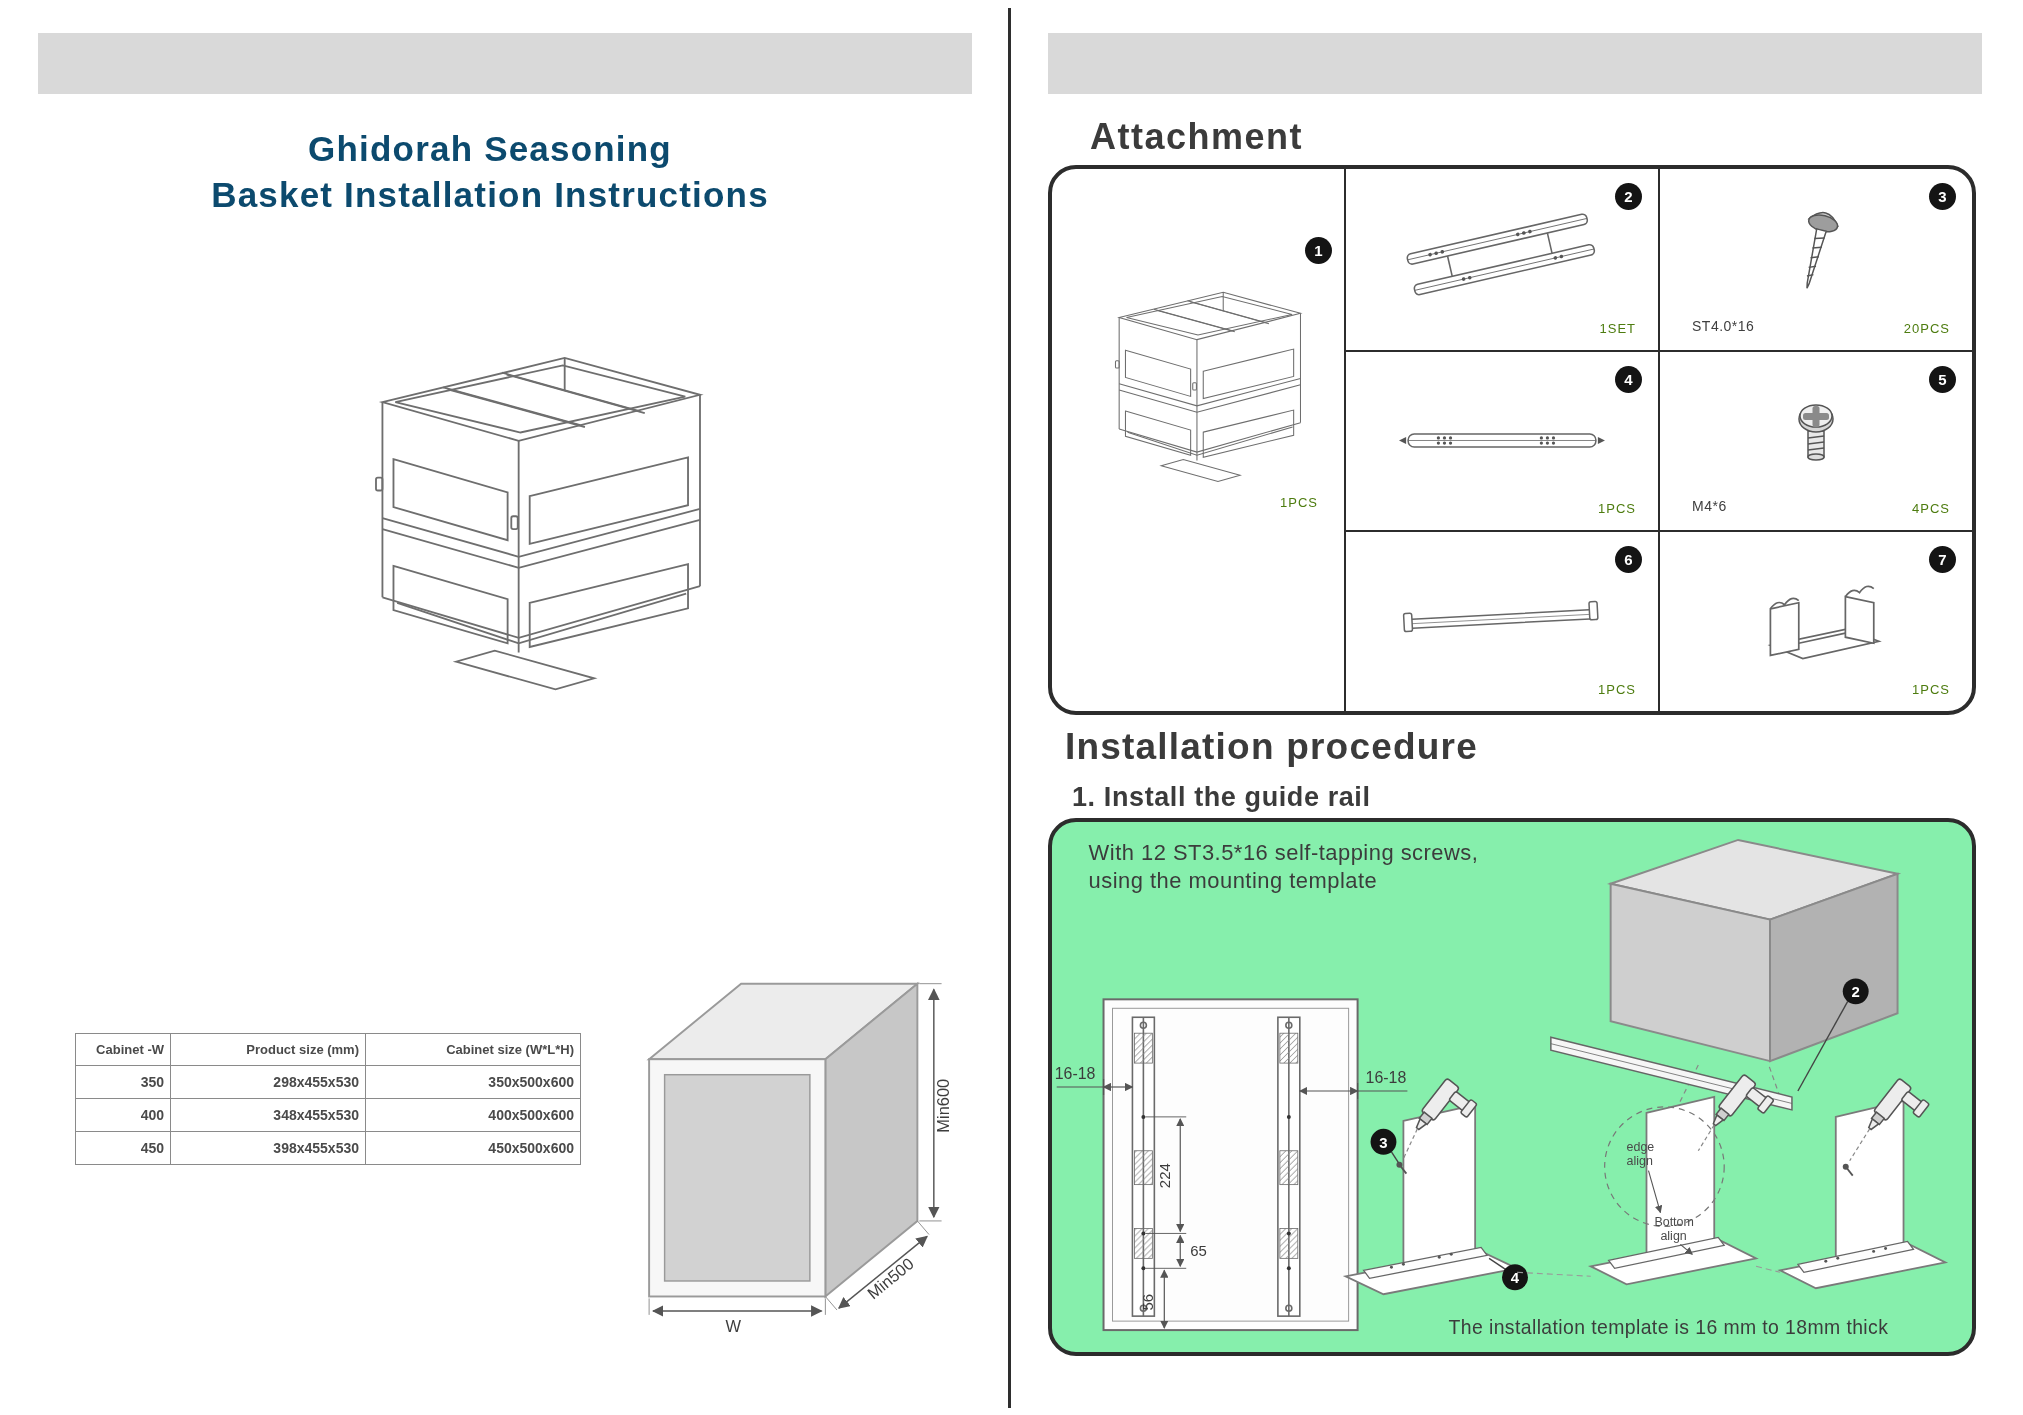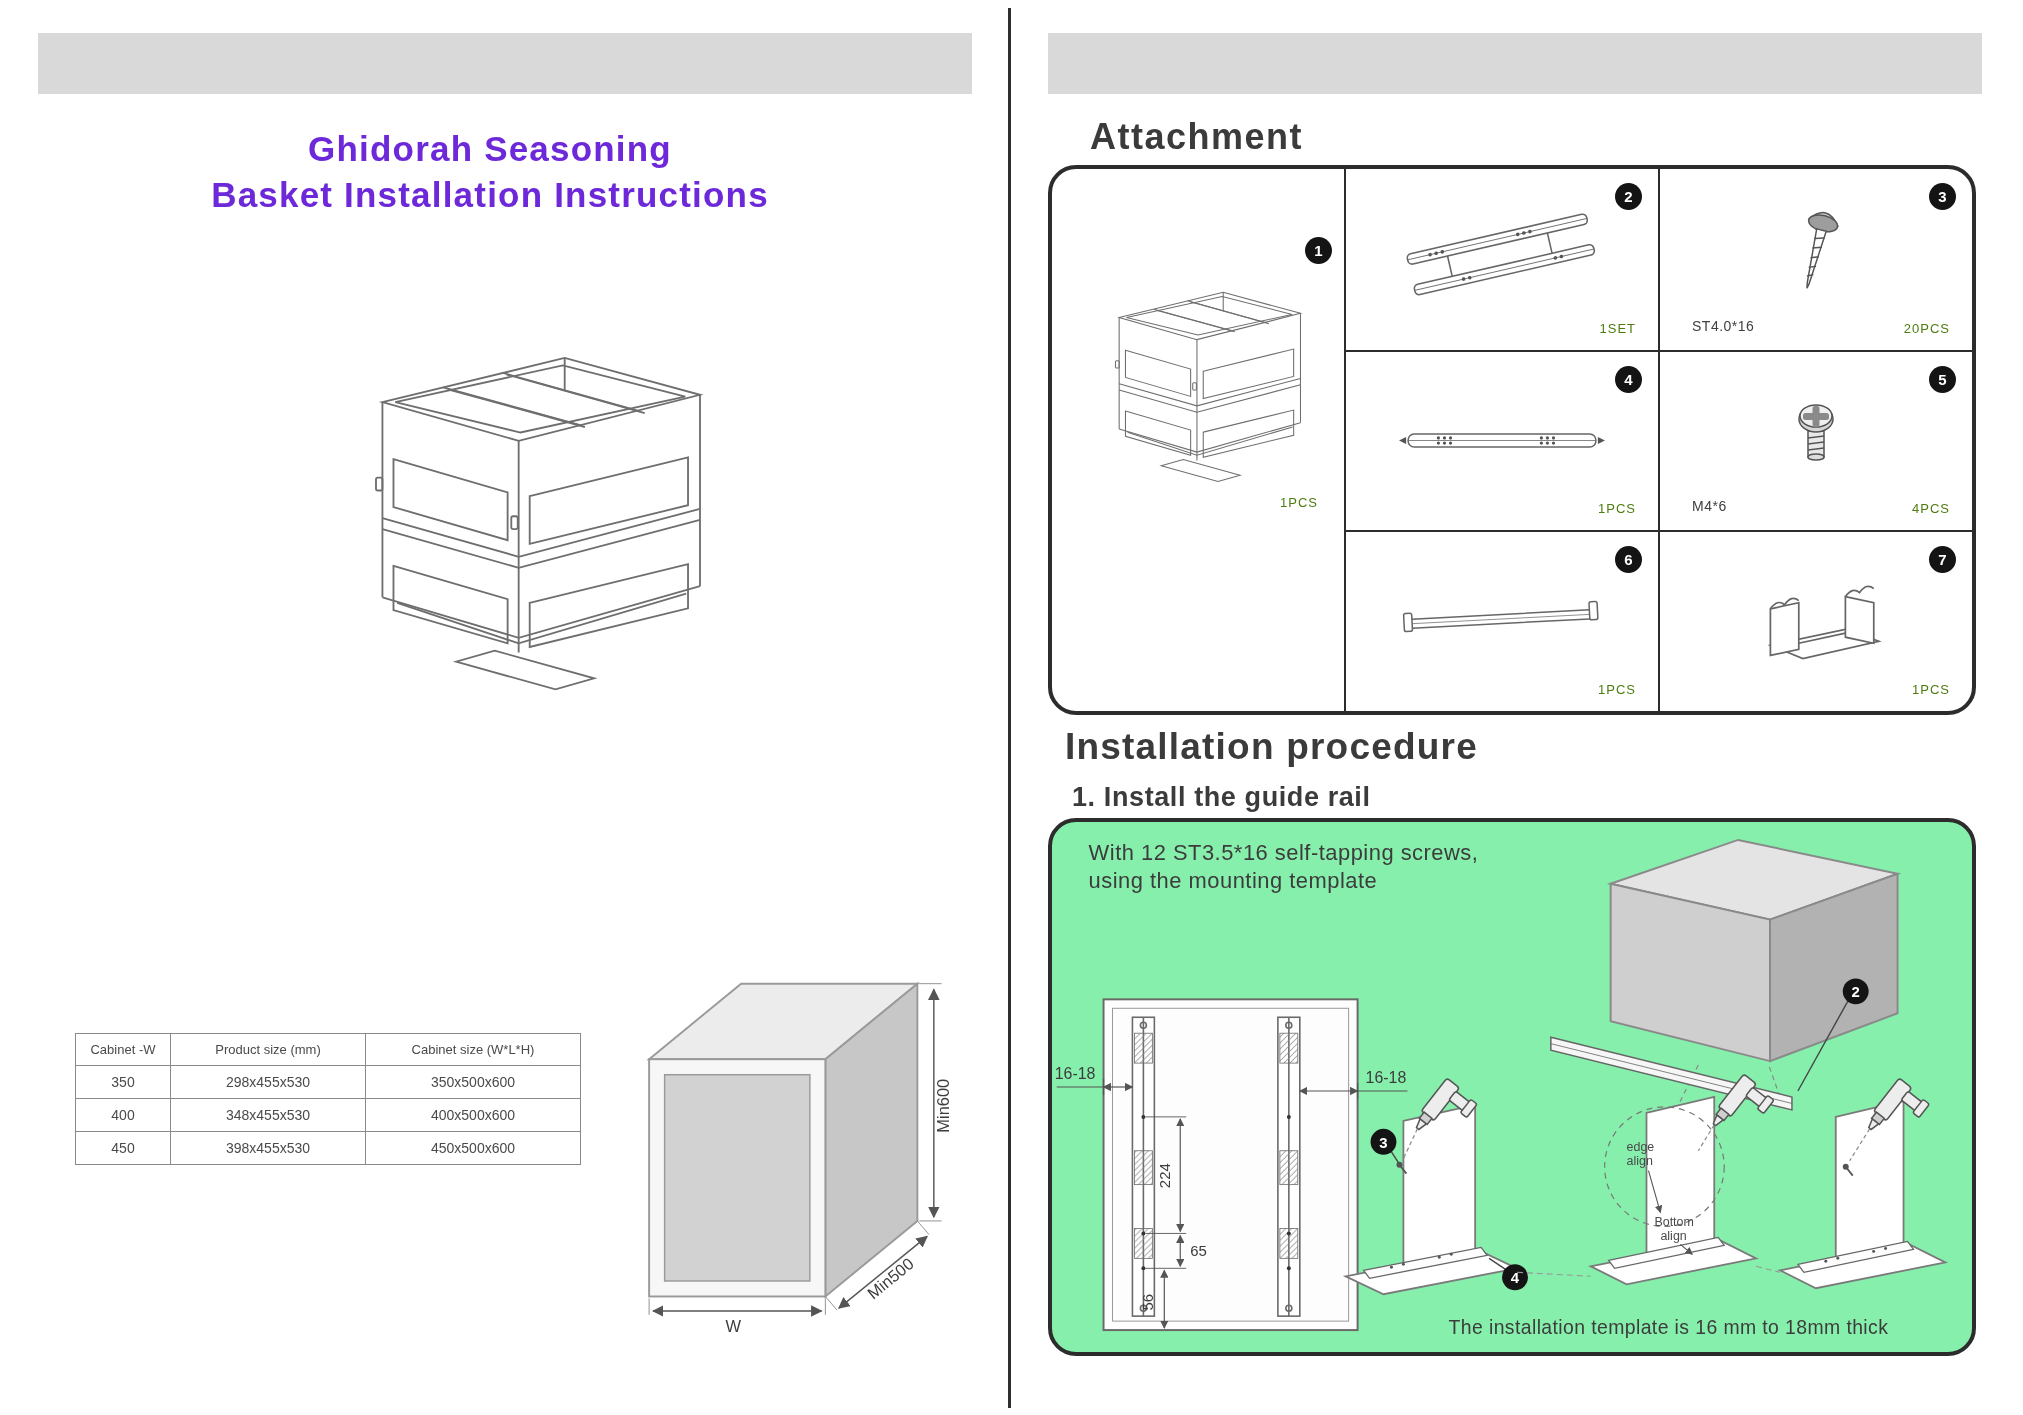--- a/index.html
+++ b/index.html
@@ -10,28 +10,28 @@
   }
 
   
   .banner { position:absolute; top:33px; height:61px; background:#d9d9d9; }
   .banner-left  { left:38px;  width:934px; }
   .banner-right { left:1048px; width:934px; }
   .divider { position:absolute; left:1008px; top:8px; width:3px; height:1400px; background:#2e2e2e; }
 
   
   .title { position:absolute; left:40px; top:126px; width:900px; text-align:center;
-           font-size:35px; font-weight:700; letter-spacing:1.2px; line-height:1.32; color:#6d28d9; }
+           font-size:35px; font-weight:700; letter-spacing:1.2px; line-height:1.32; color:#0c4a6e; }
   .product-art { position:absolute; left:318px; top:308px; width:405px; height:400px; }
   .adapts { position:absolute; left:80px; top:928px; font-size:29px; font-weight:700;
             letter-spacing:0.8px; line-height:1.32; color:#3b3b3b; }
   .spec-table { position:absolute; left:75px; top:1033px; border-collapse:collapse; background:#fff; }
   .spec-table th, .spec-table td {
-    border:1px solid #8a8a8a; text-align:center; vertical-align:middle;
-    font-weight:400; color:#4a4a4a; padding:8px 6px; font-size:14px;
+    border:1px solid #8a8a8a; text-align:right; vertical-align:middle;
+    font-weight:700; color:#4a4a4a; padding:8px 6px; font-size:14px;
   }
   .spec-table th { font-size:13px; }
   .col-w1 { width:95px; } .col-w2 { width:195px; } .col-w3 { width:215px; }
   .cabinet-art { position:absolute; left:622px; top:912px; width:368px; height:430px; }
 
   
   .attachment-h { position:absolute; left:1090px; top:116px; font-size:36px; font-weight:700; letter-spacing:1.5px; }
   .install-h    { position:absolute; left:1065px; top:726px; font-size:37px; font-weight:700; letter-spacing:1.2px; }
   .step1-h      { position:absolute; left:1072px; top:782px; font-size:27px; font-weight:700; letter-spacing:0.6px; }
 

